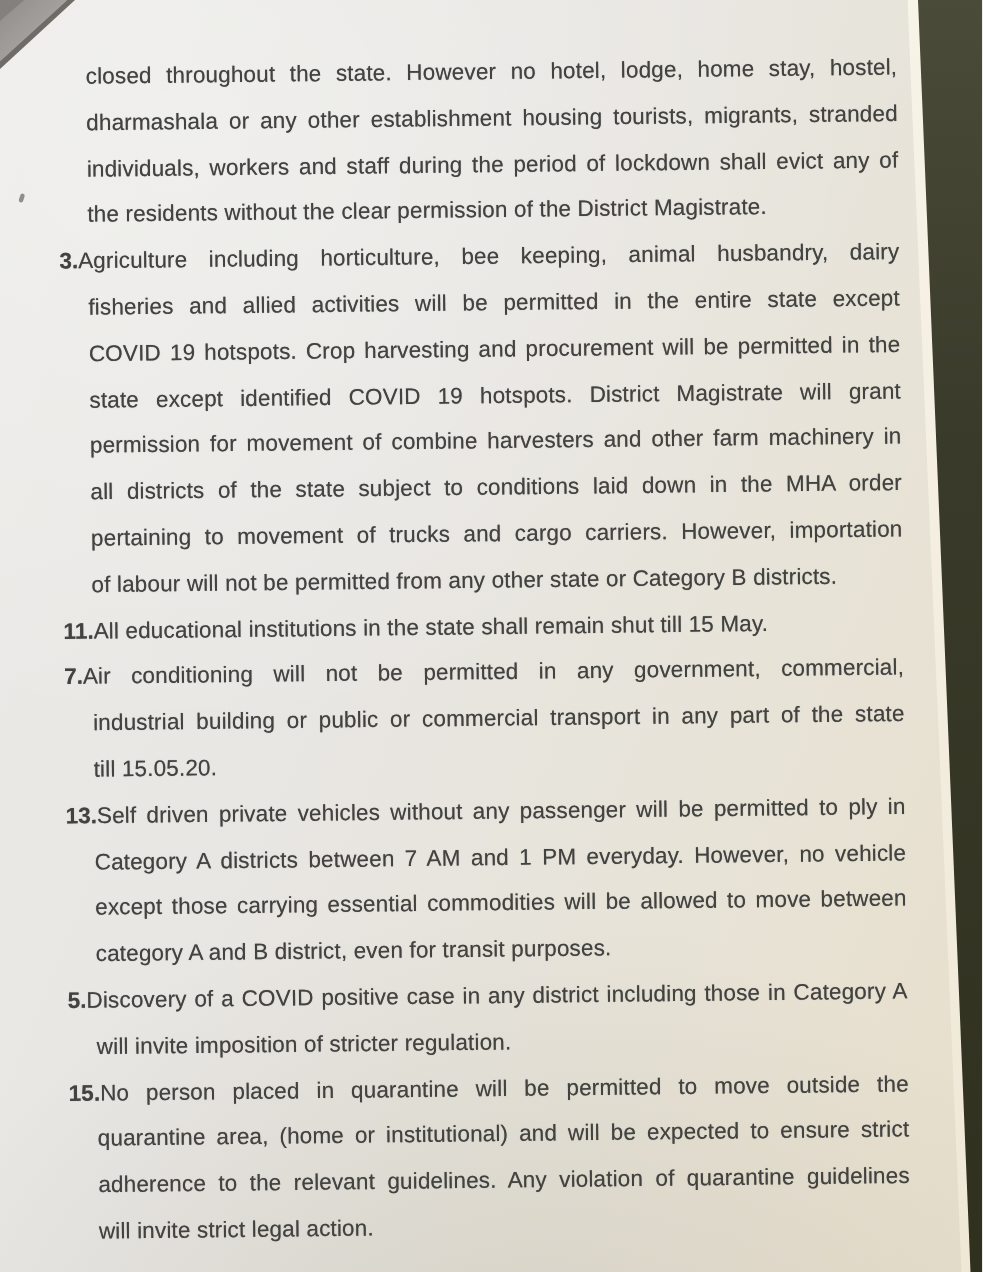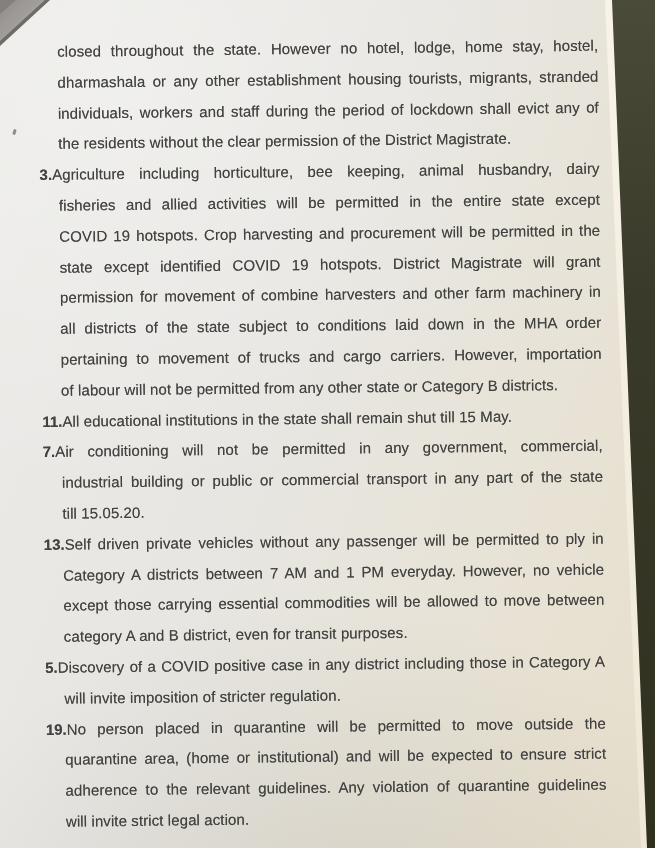--- a/index.html
+++ b/index.html
@@ -145,21 +145,21 @@
         <div class="line just first-numbered"><span class="num">13.</span>Self driven private vehicles without any passenger will be permitted to ply in</div>
         <div class="line just">Category A districts between 7 AM and 1 PM everyday. However, no vehicle</div>
         <div class="line just">except those carrying essential commodities will be allowed to move between</div>
         <div class="line">category A and B district, even for transit purposes.</div>
       </div>
       <div class="para">
         <div class="line just first-numbered"><span class="num">5.</span>Discovery of a COVID positive case in any district including those in Category A</div>
         <div class="line">will invite imposition of stricter regulation.</div>
       </div>
       <div class="para">
-        <div class="line just first-numbered"><span class="num">19.</span>No person placed in quarantine will be permitted to move outside the</div>
+        <div class="line just first-numbered"><span class="num">15.</span>No person placed in quarantine will be permitted to move outside the</div>
         <div class="line just">quarantine area, (home or institutional) and will be expected to ensure strict</div>
         <div class="line just">adherence to the relevant guidelines. Any violation of quarantine guidelines</div>
         <div class="line">will invite strict legal action.</div>
       </div>
     </div>
   <div class="ink-speck"></div>
   <div class="paper-edge-highlight"></div>
   <div class="desk-edge"></div>
   <div class="corner-outer"></div>
   <div class="corner-inner"></div>

